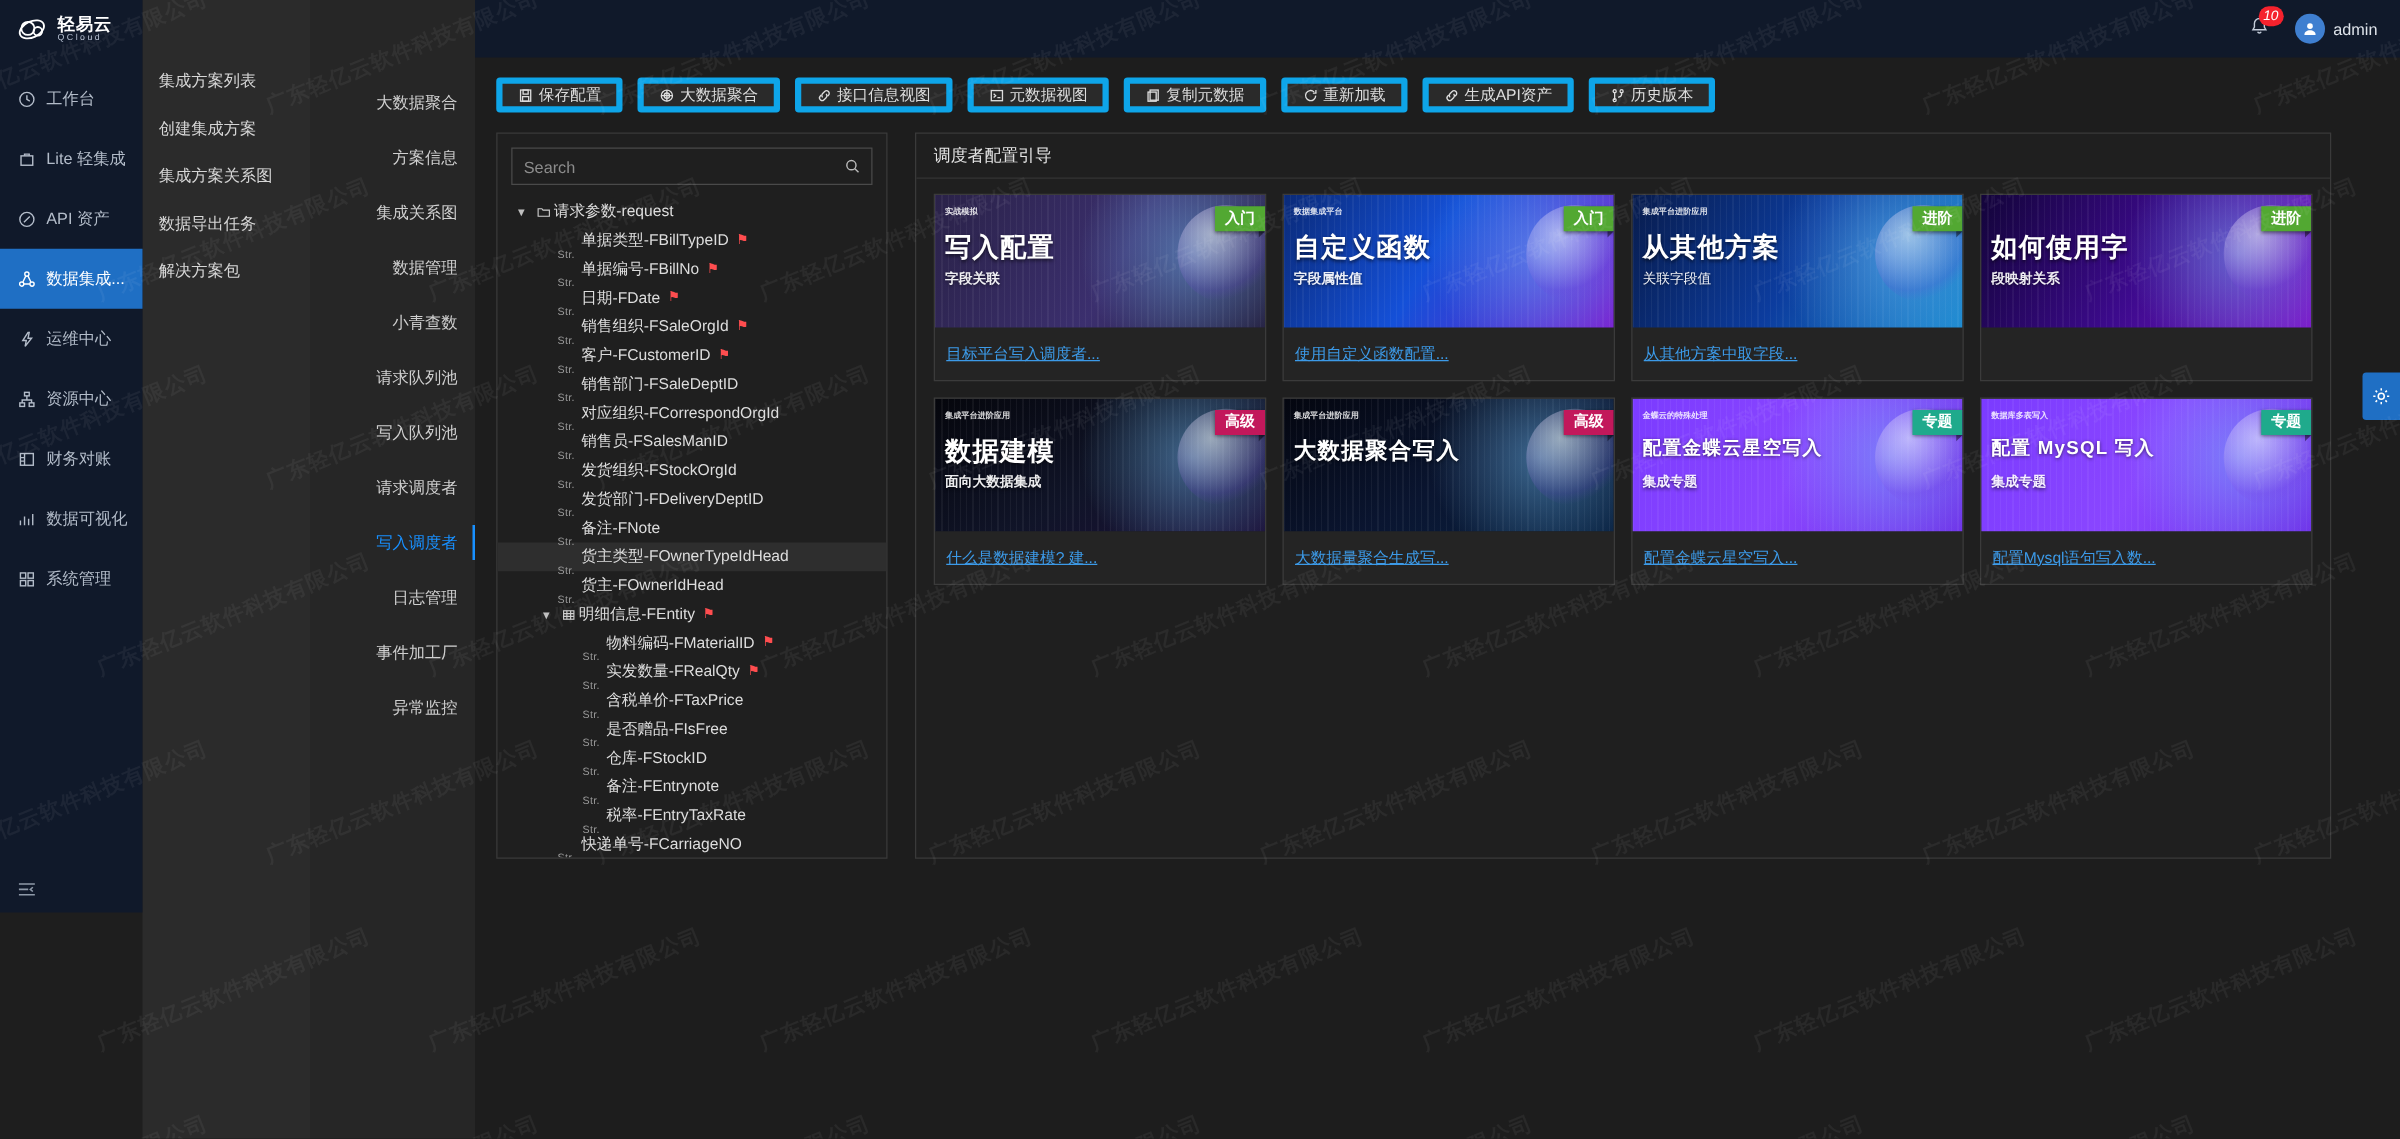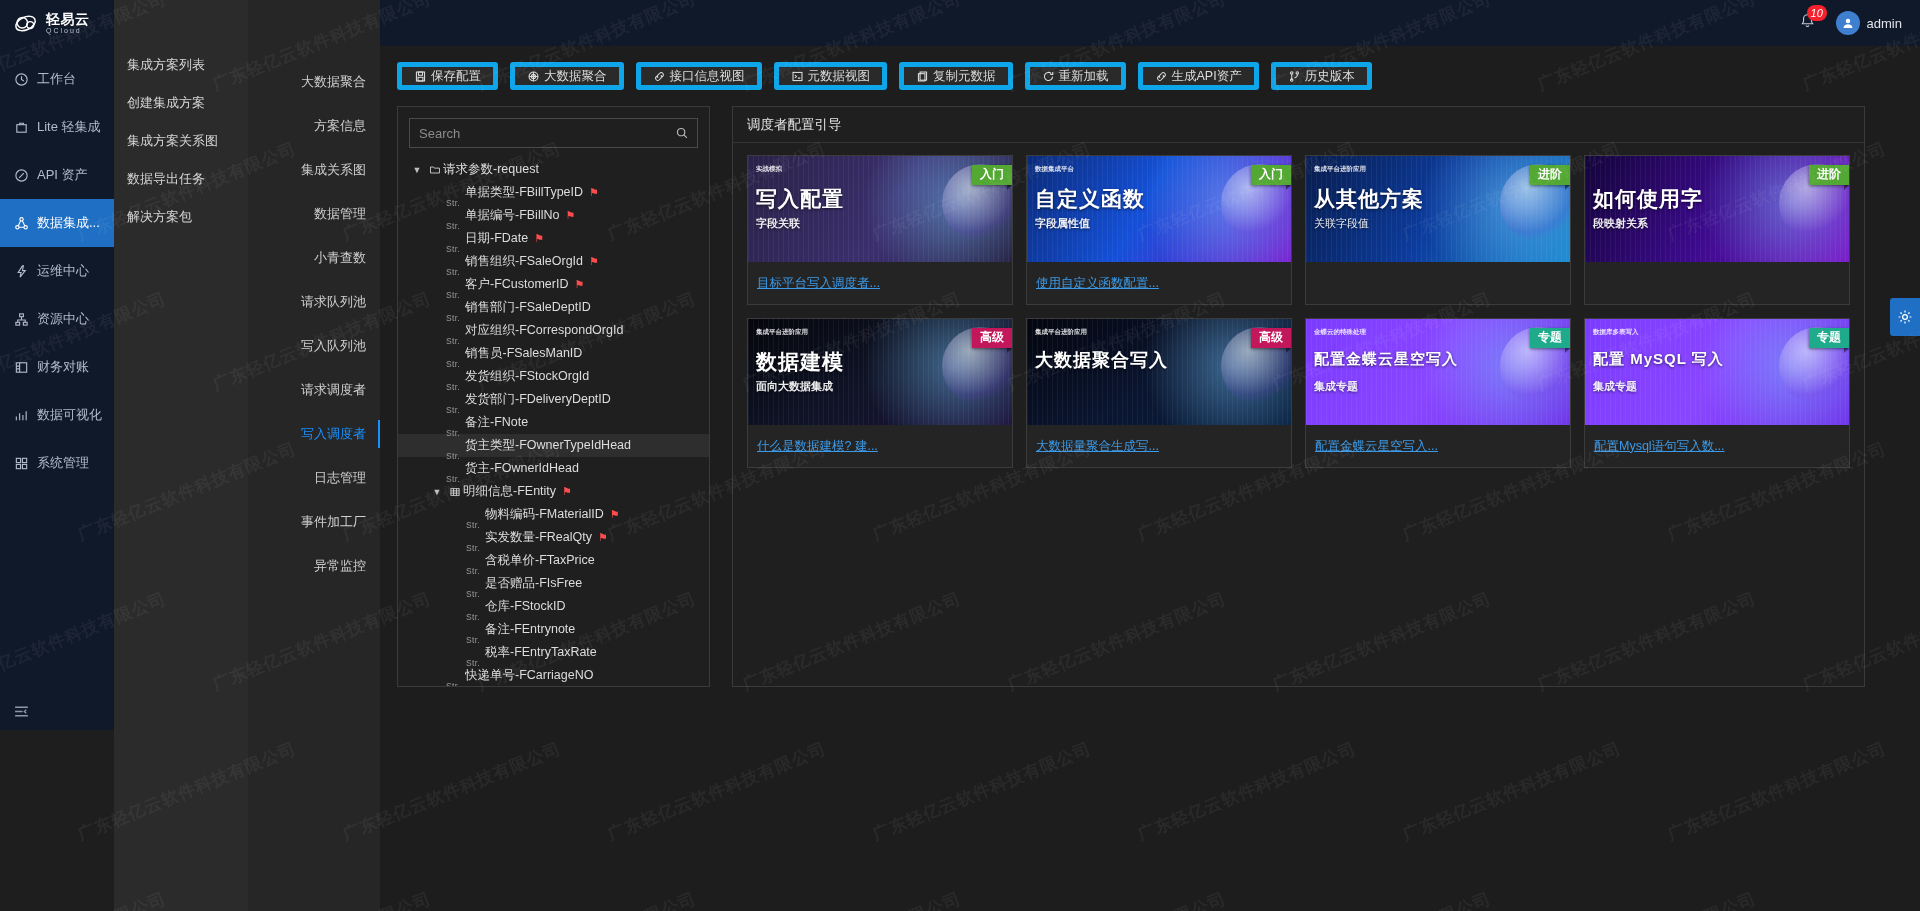--- a/index.html
+++ b/index.html
@@ -633,20 +633,21 @@
             </div>
             <div class="card">
               <div class="thumb" style="background: linear-gradient(120deg, rgb(8, 28, 77) 0%, rgb(12, 60, 158) 50%, rgb(28, 138, 208) 100%);">
                 <div class="mesh"></div>
                 <div class="sphere" style="width: 78px; height: 78px; right: -8px; top: 8px;"></div>
                 <div class="th-mini" style="top: 9px; left: 8px; font-size: 6.5px; font-weight: 700;">集成平台进阶应用</div>
                 <div class="th-text" style="left: 8px; right: 8px; top: 32px; font-size: 21px; letter-spacing: 1px;">从其他方案</div>
                 <div class="th-text" style="left: 8px; right: 8px; top: 62px; font-size: 11px; font-weight: 400; opacity: 0.92;">关联字段值</div>
                 <div class="ribbon" style="background: rgb(82, 168, 50);">进阶</div>
               </div>
+              <div class="card-cap">从其他方案中取字段...</div>
             </div>
             <div class="card">
               <div class="thumb" style="background: linear-gradient(120deg, rgb(19, 4, 58) 0%, rgb(60, 10, 140) 50%, rgb(123, 23, 201) 100%);">
                 <div class="mesh"></div>
                 <div class="sphere" style="width: 78px; height: 78px; right: -8px; top: 8px;"></div>
                 <div class="th-mini" style="top: 9px; left: 8px; font-size: 6.5px; font-weight: 700;"></div>
                 <div class="th-text" style="left: 8px; right: 8px; top: 32px; font-size: 21px; letter-spacing: 1px;">如何使用字</div>
                 <div class="th-text" style="left: 8px; right: 8px; top: 62px; font-size: 11px; font-weight: 700; opacity: 0.92;">段映射关系</div>
                 <div class="ribbon" style="background: rgb(82, 168, 50);">进阶</div>
               </div>

